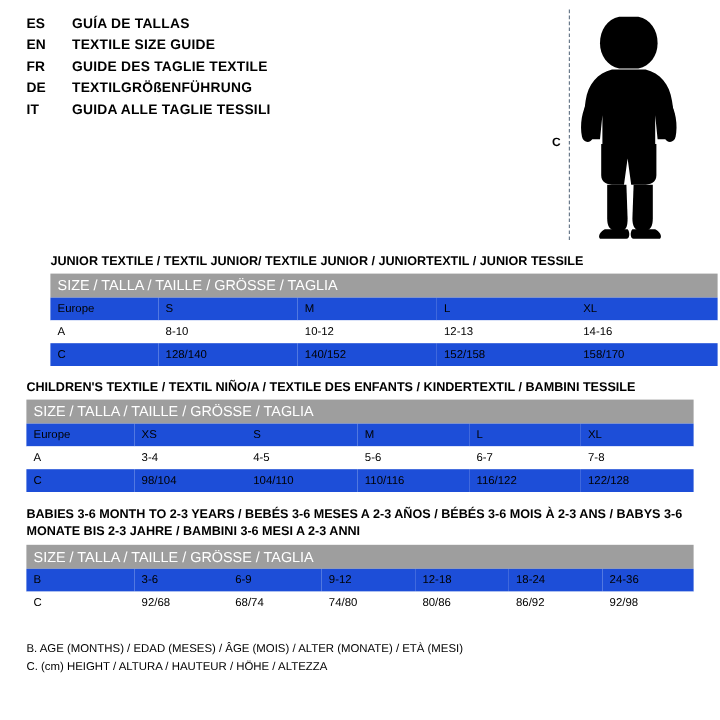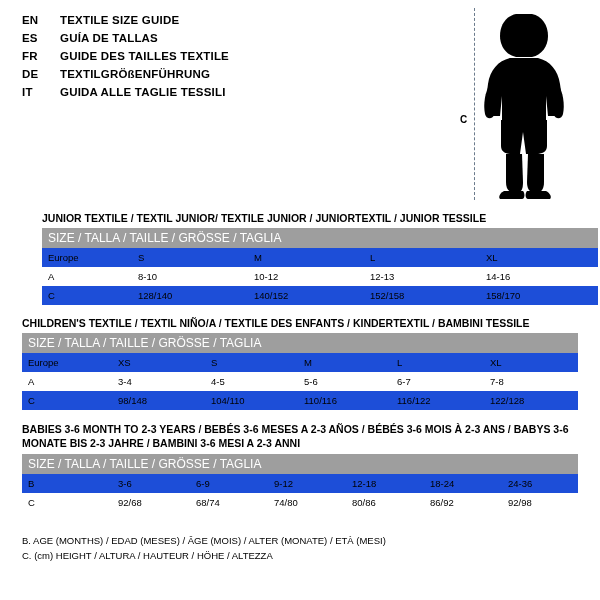--- a/index.html
+++ b/index.html
@@ -126,30 +126,30 @@
     white-space: nowrap;
   }
 </style>
 </head>
 <body>
 
 <div class="page">
 
   <div class="header">
     <div class="header-row">
+      <div class="lang-code">ES</div>
+      <div class="lang-title">GUÍA DE TALLAS</div>
+    </div>
+    <div class="header-row">
       <div class="lang-code">EN</div>
       <div class="lang-title">TEXTILE SIZE GUIDE</div>
     </div>
     <div class="header-row">
-      <div class="lang-code">ES</div>
-      <div class="lang-title">GUÍA DE TALLAS</div>
-    </div>
-    <div class="header-row">
       <div class="lang-code">FR</div>
-      <div class="lang-title">GUIDE DES TAILLES TEXTILE</div>
+      <div class="lang-title">GUIDE DES TAGLIE TEXTILE</div>
     </div>
     <div class="header-row">
       <div class="lang-code">DE</div>
       <div class="lang-title">TEXTILGRÖßENFÜHRUNG</div>
     </div>
     <div class="header-row">
       <div class="lang-code">IT</div>
       <div class="lang-title">GUIDA ALLE TAGLIE TESSILI</div>
     </div>
   </div>
@@ -245,21 +245,21 @@
         <tr class="plain">
           <td>A</td>
           <td>3-4</td>
           <td>4-5</td>
           <td>5-6</td>
           <td>6-7</td>
           <td>7-8</td>
         </tr>
         <tr class="shade">
           <td>C</td>
-          <td>98/148</td>
+          <td>98/104</td>
           <td>104/110</td>
           <td>110/116</td>
           <td>116/122</td>
           <td>122/128</td>
         </tr>
       </tbody>
     </table>
   </div>
 
   <div class="section" style="top:422px;">

